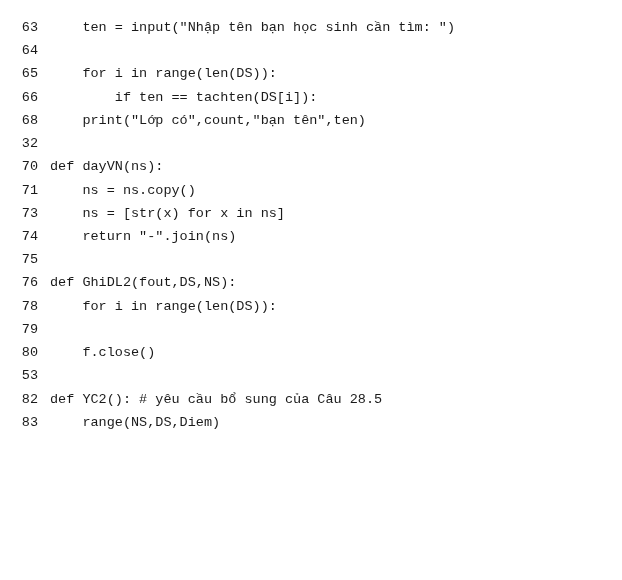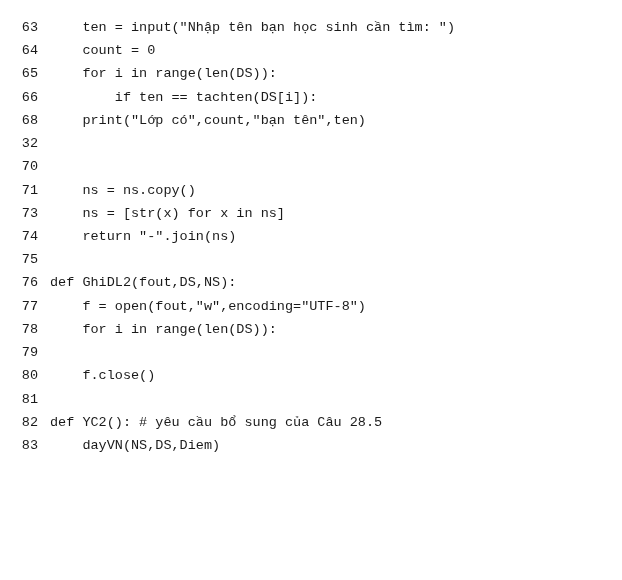--- a/index.html
+++ b/index.html
@@ -50,40 +50,40 @@
 </head>
 <body>
 
 <div class="code-container">
 <div class="code-line">
       <span class="line-number">63</span>
       <span class="line-content">    ten = input("Nhập tên bạn học sinh cần tìm: ")</span>
     </div>
     <div class="code-line">
       <span class="line-number">64</span>
-      <span class="line-content">    count = 0</span>
     </div>
     <div class="code-line">
       <span class="line-number">65</span>
       <span class="line-content">    for i in range(len(DS)):</span>
     </div>
     <div class="code-line">
       <span class="line-number">66</span>
       <span class="line-content">        if ten == tachten(DS[i]):</span>
     </div>
     <div class="code-line">
       <span class="line-number">68</span>
       <span class="line-content">    print("Lớp có",count,"bạn tên",ten)</span>
     </div>
     <div class="code-line">
       <span class="line-number">32</span>
       <span class="line-content"></span>
     </div>
     <div class="code-line">
       <span class="line-number">70</span>
+      <span class="line-content">def dayVN(ns):</span>
     </div>
     <div class="code-line">
       <span class="line-number">71</span>
       <span class="line-content">    ns = ns.copy()</span>
     </div>
     <div class="code-line">
       <span class="line-number">73</span>
       <span class="line-content">    ns = [str(x) for x in ns]</span>
     </div>
     <div class="code-line">
@@ -92,39 +92,35 @@
     </div>
     <div class="code-line">
       <span class="line-number">75</span>
       <span class="line-content"></span>
     </div>
     <div class="code-line">
       <span class="line-number">76</span>
       <span class="line-content">def GhiDL2(fout,DS,NS):</span>
     </div>
     <div class="code-line">
-      <span class="line-number">77</span>
-      <span class="line-content">    f = open(fout,"w",encoding="UTF-8")</span>
-    </div>
-    <div class="code-line">
       <span class="line-number">78</span>
       <span class="line-content">    for i in range(len(DS)):</span>
     </div>
     <div class="code-line">
       <span class="line-number">79</span>
     </div>
     <div class="code-line">
       <span class="line-number">80</span>
       <span class="line-content">    f.close()</span>
     </div>
     <div class="code-line">
-      <span class="line-number">81</span>
+      <span class="line-number">53</span>
       <span class="line-content"></span>
     </div>
     <div class="code-line">
       <span class="line-number">82</span>
       <span class="line-content">def YC2(): # yêu cầu bổ sung của Câu 28.5</span>
     </div>
     <div class="code-line">
       <span class="line-number">83</span>
-      <span class="line-content">    dayVN(NS,DS,Diem)</span>
+      <span class="line-content">    range(NS,DS,Diem)</span>
     </div>
   </div>
 
 </body></html>

